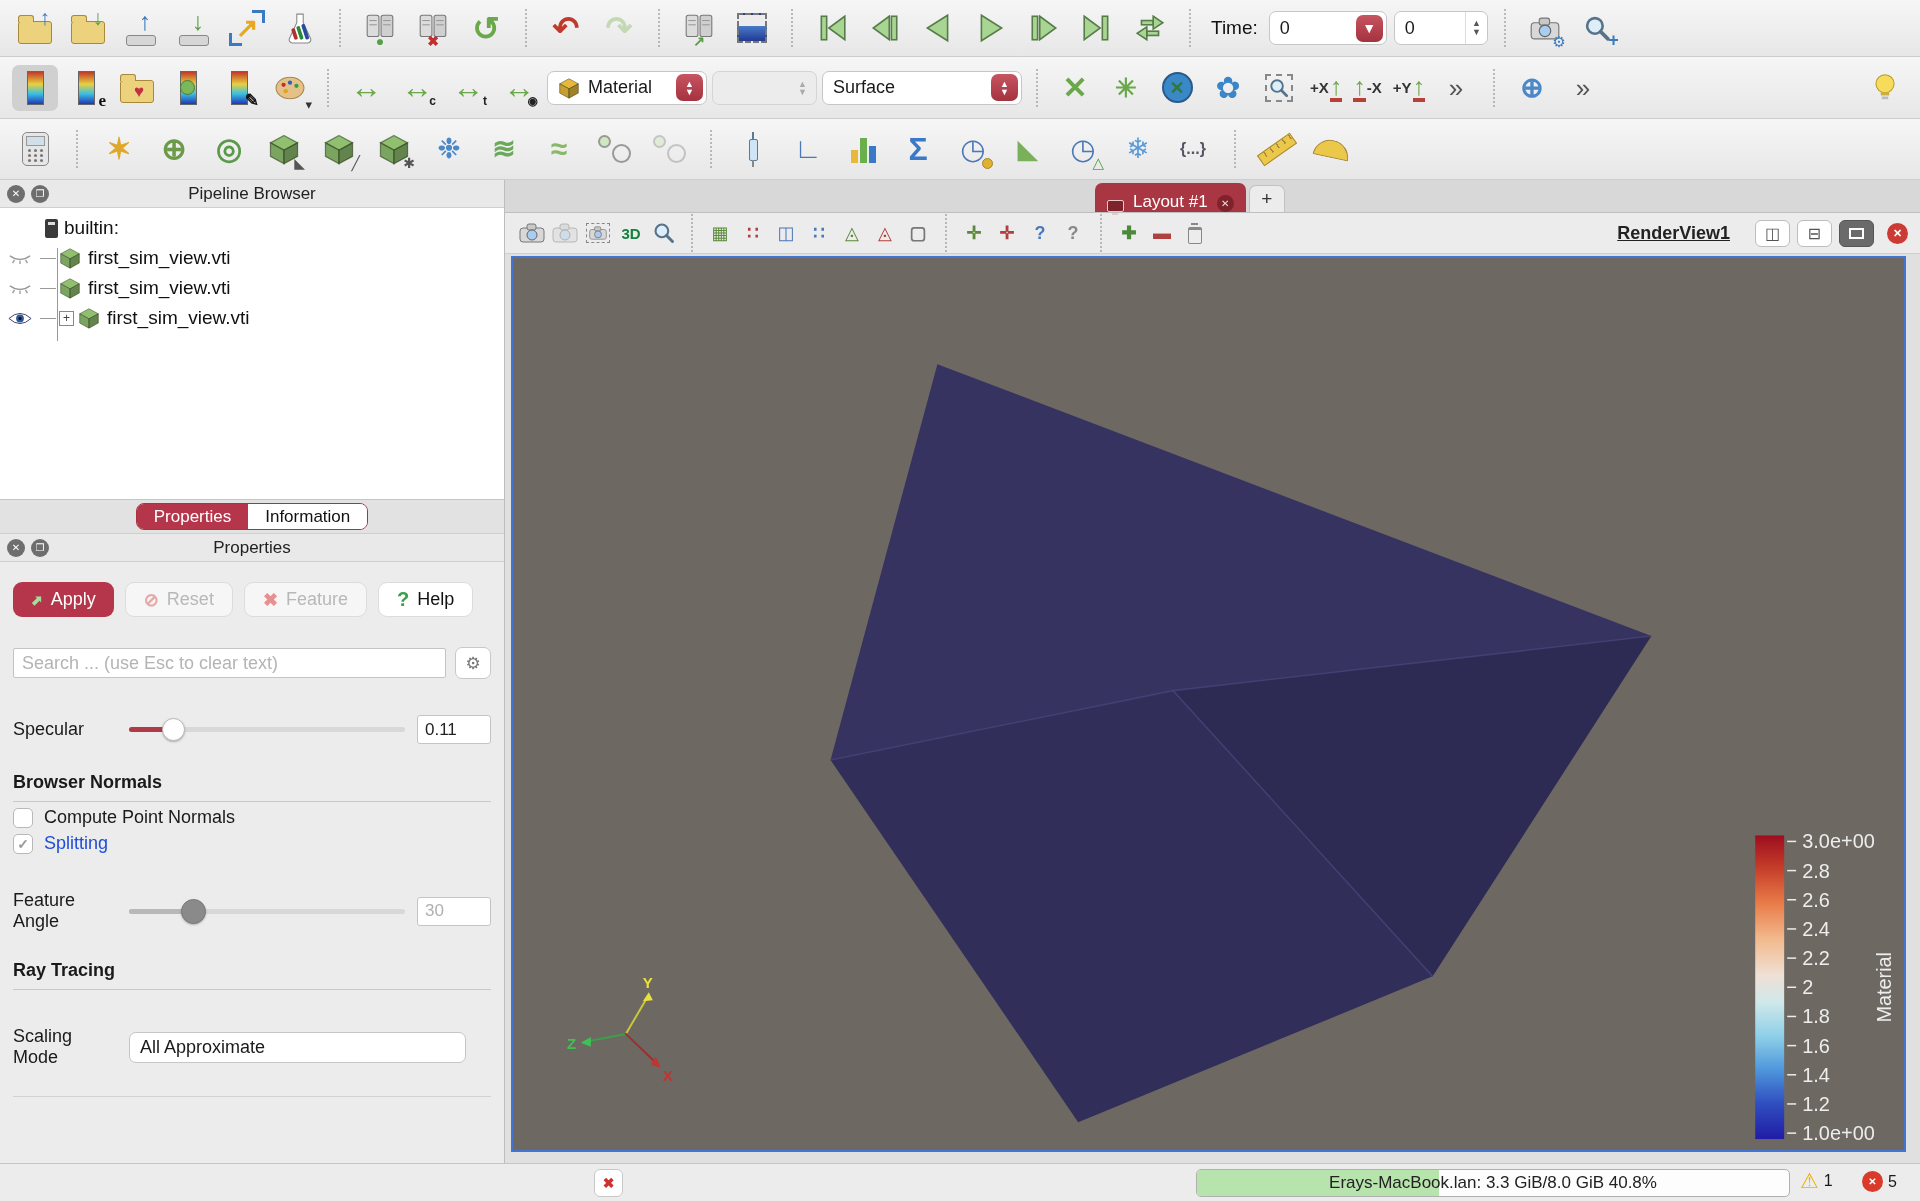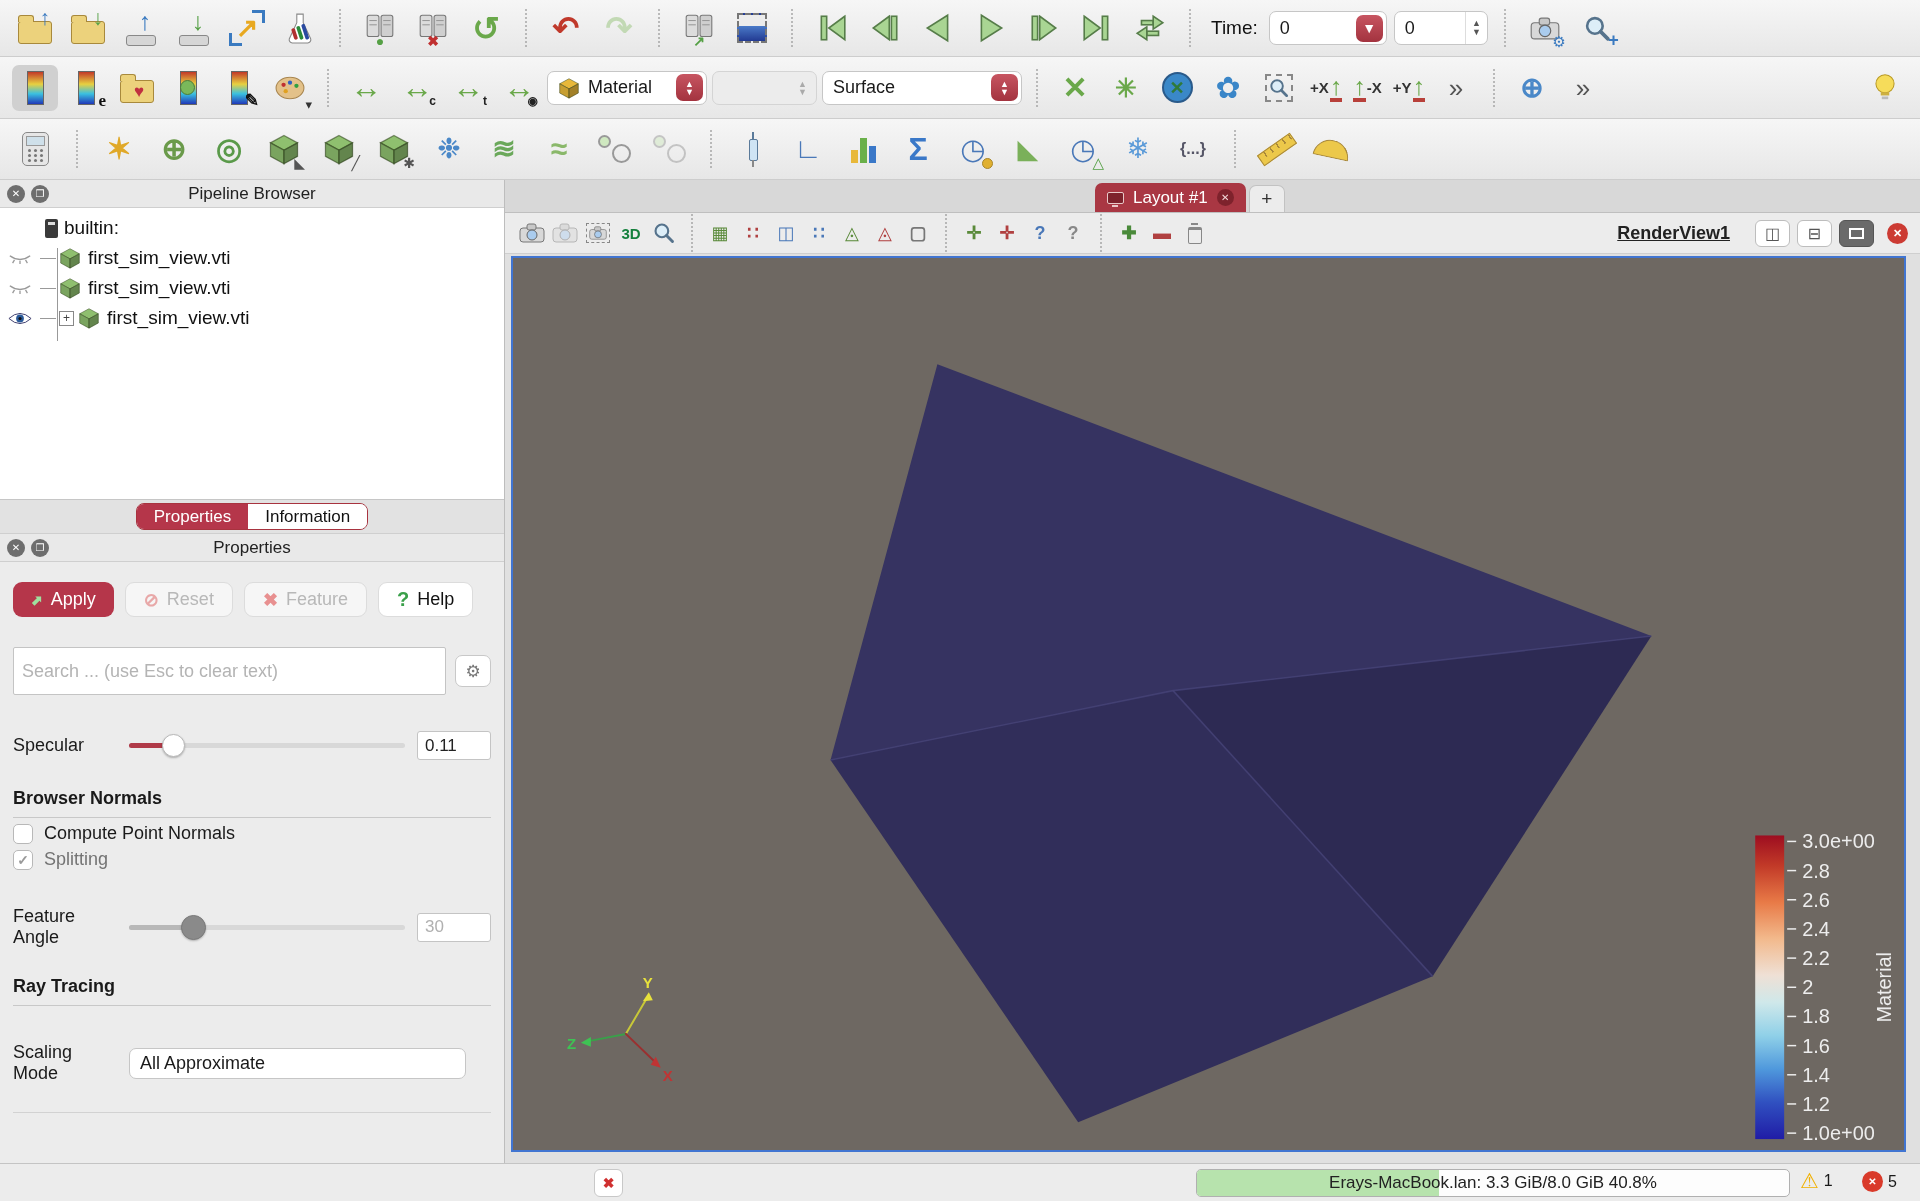--- a/index.html
+++ b/index.html
@@ -97,45 +97,45 @@
   .propbody{flex:1;padding:0 13px;overflow:hidden}
   .btnrow{display:flex;gap:11px;margin-top:20px}
   .btnrow button{height:35px;border-radius:9px;font-size:18px;display:flex;align-items:center;gap:8px;padding:0 18px;font-family:inherit}
   .applybtn{background:#b5364a;color:#fff;border:none}
   .applybtn b{font-size:14px;color:#9fe09f}
   .gbtn{background:#f6f6f6;border:1px solid #dcdcdc;color:#b8b8b8}
   .gbtn.en{color:#111;background:#fff}
   .gbtn i{font-style:normal;font-weight:bold}
   .ri{color:#e8a8a8}.di{color:#e89090}.hi{color:#3aa04a;font-size:20px}
   .searchrow{display:flex;gap:9px;margin-top:30px;align-items:center}
-  .search{flex:1;height:48px;border:1px solid #c4c4c4;border-radius:2px;padding:0 8px;font-size:18px;font-family:inherit;color:#333;background:#fff}
+  .search{flex:1;height:30px;border:1px solid #c4c4c4;border-radius:2px;padding:0 8px;font-size:18px;font-family:inherit;color:#333;background:#fff}
   .search::placeholder{color:#b4b4b4}
   .gearbtn{width:36px;height:32px;background:#fff;border:1px solid #c8c8c8;border-radius:7px;display:flex;align-items:center;justify-content:center;font-size:17px;color:#777}
   .prow2{display:flex;align-items:center;gap:12px;margin-top:36px}
   .plabel{width:104px;font-size:18px;flex:none}
   .slider{flex:1;height:5px;background:#d8d8d8;border-radius:3px;position:relative}
   .slider .fill{position:absolute;left:0;top:0;height:100%;border-radius:3px;background:#b03a48}
   .slider .knob{position:absolute;width:23px;height:23px;border-radius:50%;background:#fff;border:1px solid #b8b8b8;top:-9px;box-shadow:0 1px 2px rgba(0,0,0,.25)}
   .slider.gray .fill{background:#b8b8b8}
   .slider.gray .knob{background:#8a8a8a;border-color:#7a7a7a;width:25px;height:25px;top:-10px}
   .valbox{width:74px;height:29px;border:1px solid #c4c4c4;border-radius:3px;font-size:17px;padding:0 7px;font-family:inherit;color:#222;background:#fff}
   .valbox.dis{color:#b0b0b0}
   .sect{margin-top:28px;font-weight:bold;font-size:18px;border-bottom:1px solid #c8c8c8;padding-bottom:8px}
   .cbrow{margin-top:5px;display:flex;align-items:center;gap:11px;font-size:18px}
-  .cbrow.dim span.lb{color:#737373}
+  .cbrow.dim span.lb{color:#1d4ed8}
   .cb{width:20px;height:20px;border:1.5px solid #b8b8b8;border-radius:5px;background:#fff;flex:none;display:flex;align-items:center;justify-content:center}
   .cb.checked::after{content:"✓";color:#9a9a9a;font-size:14px;font-weight:bold}
   .combo.scale{width:337px;height:31px}
   .hrline{border:none;border-top:1px solid #d2d2d2;margin-top:28px}
   .editbtn{height:31px;background:#fff;border:1px solid #cacaca;border-radius:8px;font-size:17px;font-family:inherit;color:#222}
   .w315{width:305px;margin-left:auto}
 
   
   .laytabs{height:33px;flex:none;background:#d8d8d8;border-bottom:1px solid #bfbfbf;display:flex;align-items:flex-end;padding-left:590px;gap:3px}
-  .laytab{height:29px;background:#a93743;color:#fff;border-radius:7px 7px 0 0;display:flex;align-items:center;gap:9px;padding:0 12px;font-size:17px}
+  .laytab{height:29px;background:#a93743;color:#fff;border-radius:7px 7px 0 0;display:flex;align-items:flex-end;gap:9px;padding:0 12px;font-size:17px}
   .monitor{width:17px;height:12px;border:1.5px solid #e8c8c8;border-radius:2px;background:#7e222c;position:relative}
   .monitor::after{content:"";position:absolute;left:4px;bottom:-4px;width:6px;height:2px;background:#e8c8c8}
   .tabclose{width:17px;height:17px;border-radius:50%;background:#7e222c;color:#f3dada;font-size:10px;display:flex;align-items:center;justify-content:center}
   .plustab{width:36px;height:27px;background:#ececec;border:1px solid #c2c2c2;border-bottom:none;border-radius:7px 7px 0 0;display:flex;align-items:center;justify-content:center;font-size:19px;color:#333}
   .rvbar{height:41px;flex:none;background:#ececec;border-bottom:1px solid #cfcfcf;display:flex;align-items:center;padding:0 12px;gap:3px}
   .rvicons{display:flex;align-items:center;gap:3px}
   .spacer{flex:1}
   .rvname{font-weight:bold;text-decoration:underline;font-size:18px;color:#222;margin-right:18px}
   .rvbtn{width:35px;height:27px;background:#fff;border:1px solid #bdbdbd;border-radius:6px;display:flex;align-items:center;justify-content:center;font-size:16px;color:#555;margin-left:4px}
   .rvbtn.dark{background:#6a6a6a;border-color:#555}

